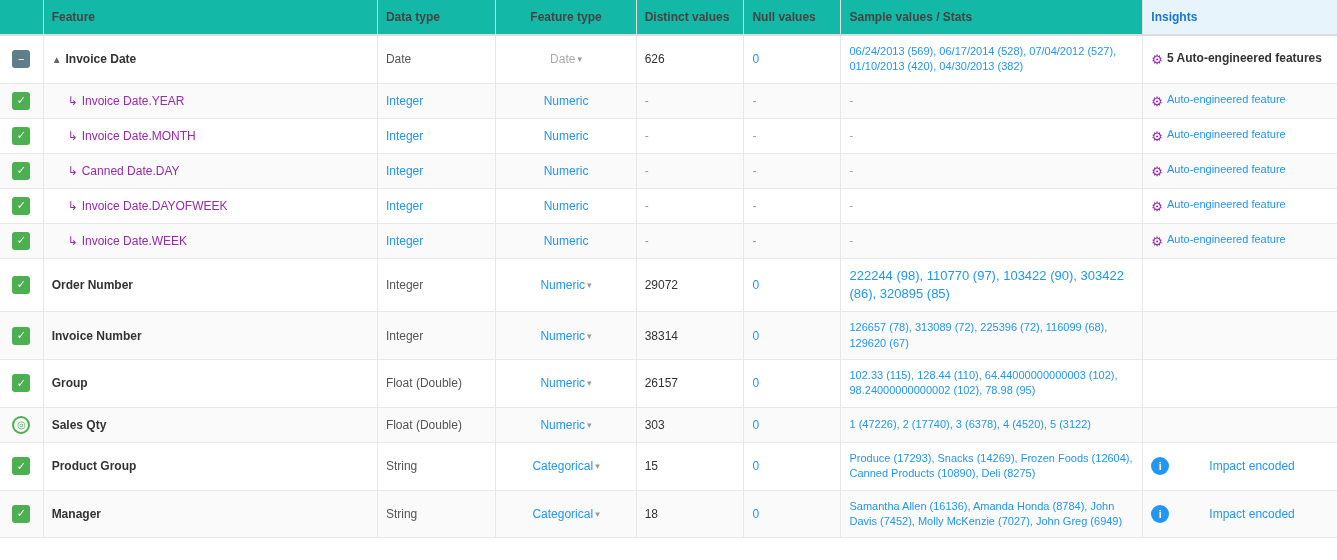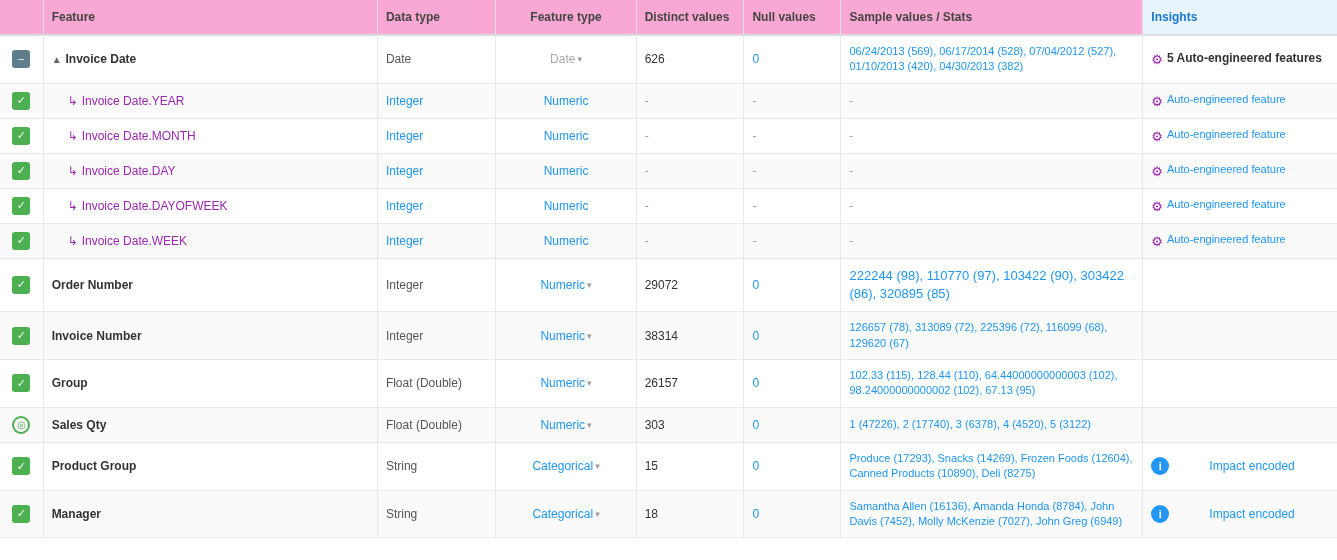--- a/index.html
+++ b/index.html
@@ -8,21 +8,21 @@
       font-size: 13px;
       background: #fff;
       color: #333;
     }
     table {
       width: 1337px;
       border-collapse: collapse;
       table-layout: fixed;
     }
     thead tr {
-      background: #f9a8d4;
+      background: #14b8a6;
       border-bottom: 2px solid #ddd;
       margin-left: 32px;
     }
     thead th {
       padding: 10px 8px;
       text-align: left;
       font-weight: 600;
       color: #444;
       border-right: 1px solid #e0e0e0;
       font-size: 12px;
@@ -223,21 +223,21 @@
         <td class="col-sample"><span style="color:#999;font-size:11px;line-height:1.4">-</span></td>
         <td class="col-insights">
       <div class="insights-auto">
         <span class="insights-icon">⚙</span>
         <span>Auto-engineered feature</span>
       </div>
         </td>
       </tr>
       <tr>
         <td class="col-checkbox"><span class="checkbox-checked">✓</span></td>
-        <td class="col-feature"><span style="margin-left:16px"></span><span class="feature-arrow">↳</span><span class="feature-name-sub">Invoice Date.DAY</span></td>
+        <td class="col-feature"><span style="margin-left:16px"></span><span class="feature-arrow">↳</span><span class="feature-name-sub">Canned Date.DAY</span></td>
         <td class="col-datatype"><span style="color:#2196f3">Integer</span></td>
         <td class="col-featuretype"><span style="color:#2196f3">Numeric</span></td>
         <td class="col-distinct"><span style="color:#999">-</span></td>
         <td class="col-null"><span style="color:#999">-</span></td>
         <td class="col-sample"><span style="color:#999;font-size:11px;line-height:1.4">-</span></td>
         <td class="col-insights">
       <div class="insights-auto">
         <span class="insights-icon">⚙</span>
         <span>Auto-engineered feature</span>
       </div>
@@ -302,21 +302,21 @@
       <tr>
         <td class="col-checkbox"><span class="checkbox-checked">✓</span></td>
         <td class="col-feature"><span class="feature-name-main">Group</span></td>
         <td class="col-datatype"><span style="color:#555">Float (Double)</span></td>
         <td class="col-featuretype"><span class="dropdown-inline">
             <span style="color:#2196f3">Numeric</span>
             <span class="dropdown-arrow">▾</span>
           </span></td>
         <td class="col-distinct"><span style="color:#333">26157</span></td>
         <td class="col-null"><span style="color:#2196f3">0</span></td>
-        <td class="col-sample"><span style="color:#2196f3;font-size:11px;line-height:1.4">102.33 (115), 128.44 (110), 64.44000000000003 (102), 98.24000000000002 (102), 67.13 (95)</span></td>
+        <td class="col-sample"><span style="color:#2196f3;font-size:11px;line-height:1.4">102.33 (115), 128.44 (110), 64.44000000000003 (102), 98.24000000000002 (102), 78.98 (95)</span></td>
         <td class="col-insights"></td>
       </tr>
       <tr>
         <td class="col-checkbox"><span class="checkbox-target">◎</span></td>
         <td class="col-feature"><span class="feature-name-main">Sales Qty</span></td>
         <td class="col-datatype"><span style="color:#555">Float (Double)</span></td>
         <td class="col-featuretype"><span class="dropdown-inline">
             <span style="color:#2196f3">Numeric</span>
             <span class="dropdown-arrow">▾</span>
           </span></td>

